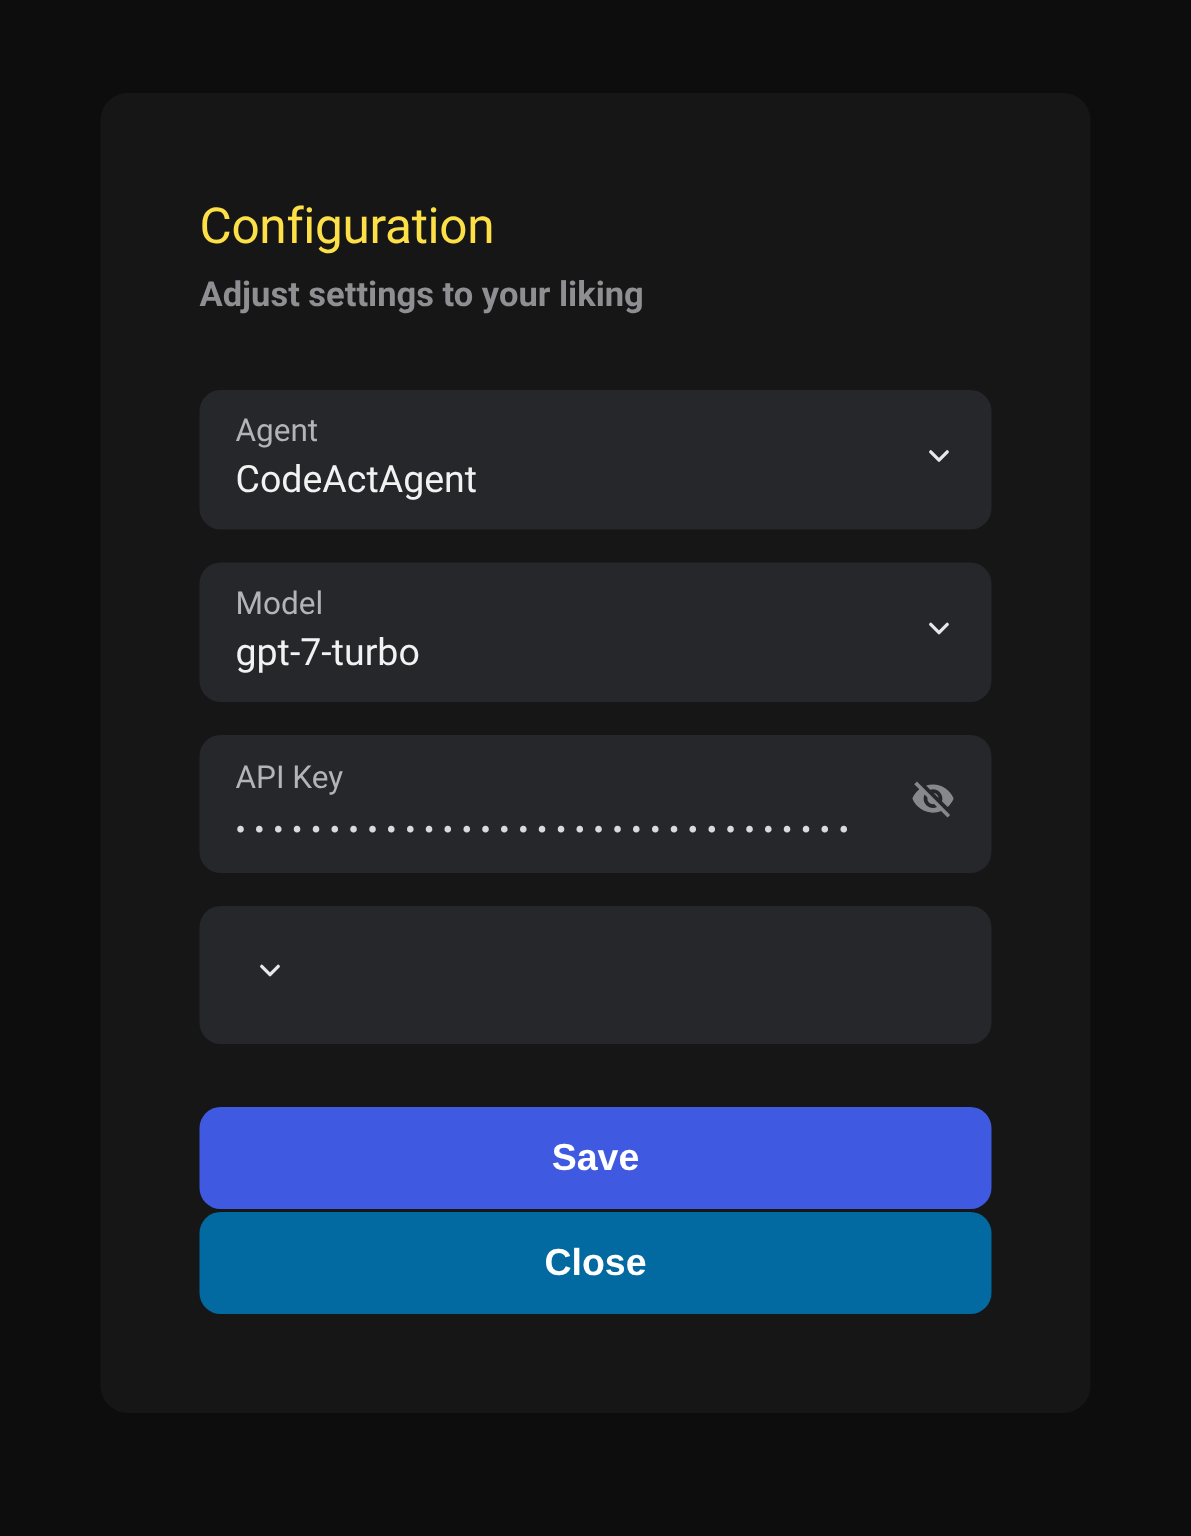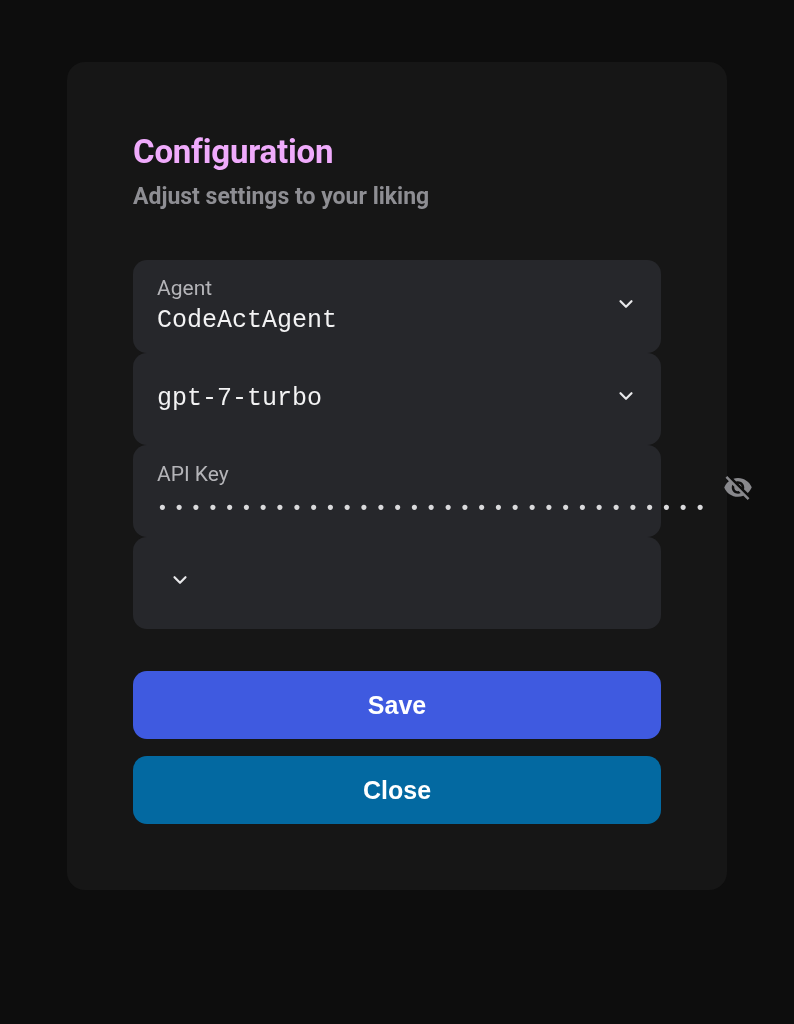--- a/index.html
+++ b/index.html
@@ -21,35 +21,36 @@
     .modal {
       width: 660px;
       background: #161616;
       border-radius: 18px;
       padding: 70px 66px 66px 66px;
     }
     .header {
       margin-bottom: 50px;
     }
     .title {
-      color: #f0abfc;
+      color: #fde047;
       font-size: 33px;
-      font-weight: 700;
+      font-weight: 400;
       letter-spacing: -0.2px;
       margin-bottom: 12px;
     }
     .subtitle {
       color: #8e8e93;
       font-size: 23px;
       font-weight: 700;
     }
     .field {
       background: #26272b;
       border-radius: 14px;
       padding: 16px 24px 18px 24px;
+      margin-bottom: 22px;
       position: relative;
       display: flex;
       align-items: center;
       justify-content: space-between;
       min-height: 92px;
     }
     .field-content {
       flex: 1;
       display: flex;
       flex-direction: column;
@@ -57,21 +58,20 @@
     }
     .field-label {
       color: #b4b4b8;
       font-size: 21px;
       font-weight: 400;
     }
     .field-value {
       color: #f2f2f3;
       font-size: 25px;
       font-weight: 400;
-      font-family: Liberation Mono, monospace;
     }
     .field-api .field-value {
       color: #dadadc;
       font-size: 18px;
       letter-spacing: 6px;
       line-height: 1;
       padding-top: 8px;
       font-weight: 800;
       white-space: nowrap;
       overflow: hidden;
@@ -83,21 +83,21 @@
     }
     .eye-off {
       color: #88888c;
       flex-shrink: 0;
       margin-left: 12px;
     }
     .buttons {
       margin-top: 42px;
       display: flex;
       flex-direction: column;
-      gap: 17px;
+      gap: 2px;
     }
     .btn {
       height: 68px;
       border: none;
       border-radius: 14px;
       font-size: 25px;
       font-weight: 600;
       cursor: pointer;
       color: #fff;
       display: flex;
@@ -128,20 +128,21 @@
     </div>
     <span class="chevron">
       <svg width="22" height="22" viewBox="0 0 24 24" fill="none" stroke="currentColor" stroke-width="2.4" stroke-linecap="round" stroke-linejoin="round">
           <polyline points="6 9 12 15 18 9"></polyline>
         </svg>
     </span>
   </div>
 
   <div class="field">
     <div class="field-content">
+      <span class="field-label">Model</span>
       <span class="field-value">gpt-7-turbo</span>
     </div>
     <span class="chevron">
       <svg width="22" height="22" viewBox="0 0 24 24" fill="none" stroke="currentColor" stroke-width="2.4" stroke-linecap="round" stroke-linejoin="round">
           <polyline points="6 9 12 15 18 9"></polyline>
         </svg>
     </span>
   </div>
 
   <div class="field field-api">

